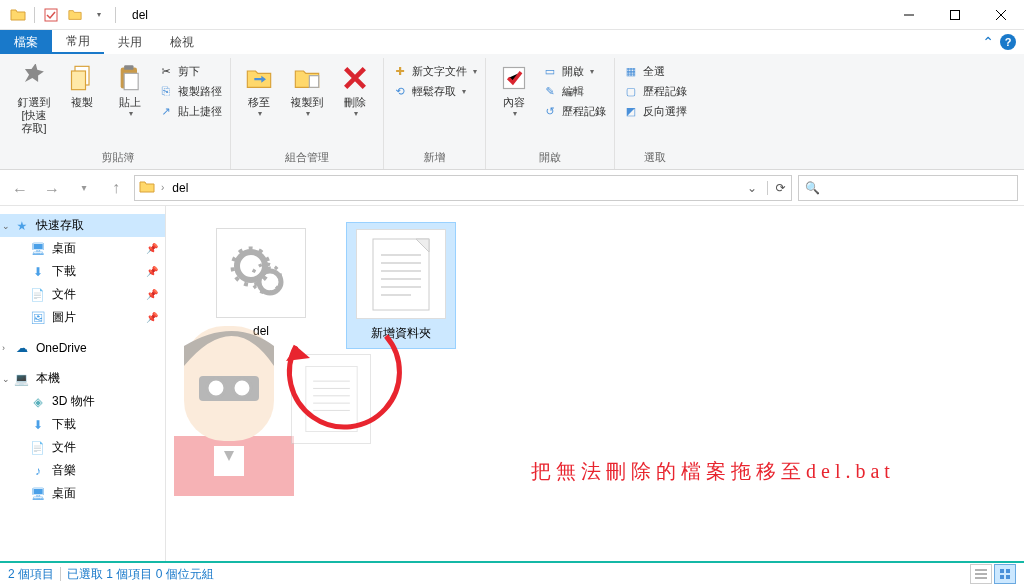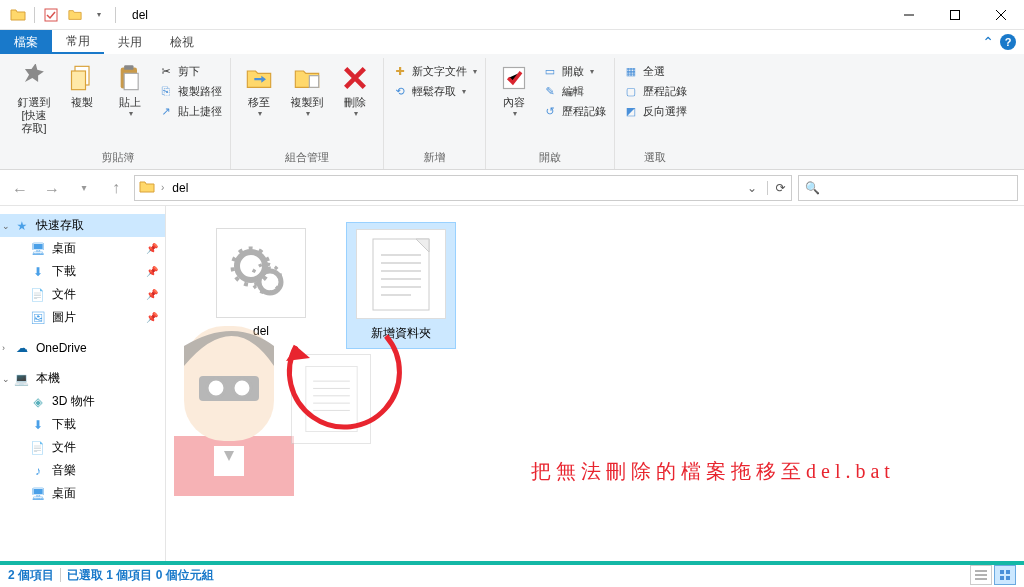--- a/index.html
+++ b/index.html
@@ -60,21 +60,21 @@
 .file-name { font-size: 12px; text-align: center; }
 
 .ghost-file { position: absolute; left: 290px; top: 140px; width: 90px; height: 100px; opacity: 0.5; }
 .ghost-thumb { width: 80px; height: 90px; background: #fff; border: 1px solid #ccc; display:flex; align-items:center; justify-content:center; }
 
 .annotation-arrow { position: absolute; left: 270px; top: 110px; width: 140px; height: 130px; pointer-events: none; }
 .annotation-text { position: absolute; left: 365px; top: 252px; color: #e8252f; font-size: 20px; letter-spacing: 5px; font-family: "DFKai-SB", "KaiTi", serif; }
 
 .avatar-bg { position: absolute; left: 170px; top: 340px; width: 120px; height: 170px; opacity: 0.35; overflow:hidden; pointer-events: none;}
 
-.statusbar { height: 24px; border-top: 4px solid #14b8a6; display: flex; align-items: center; padding: 0 8px; font-size: 12px; color: #1979ca; gap: 6px; font-weight: bold; }
+.statusbar { height: 24px; border-top: 2px solid #14b8a6; display: flex; align-items: center; padding: 0 8px; font-size: 12px; color: #1979ca; gap: 6px; }
 .status-sep { width: 1px; height: 14px; background: #ccc; }
 .status-right { margin-left: auto; display: flex; gap: 2px; }
 .view-btn { width: 22px; height: 20px; border: 1px solid #ccc; display:flex; align-items:center; justify-content:center;}
 .view-btn.active { background: #cce8ff; border-color: #6aa9e0;}
 
 
 .folder-svg { fill: #ffd86b; stroke: #d9a23a; }
 .doc-lines { stroke: #bbb; stroke-width: 1; }
 </style>
 </head>

